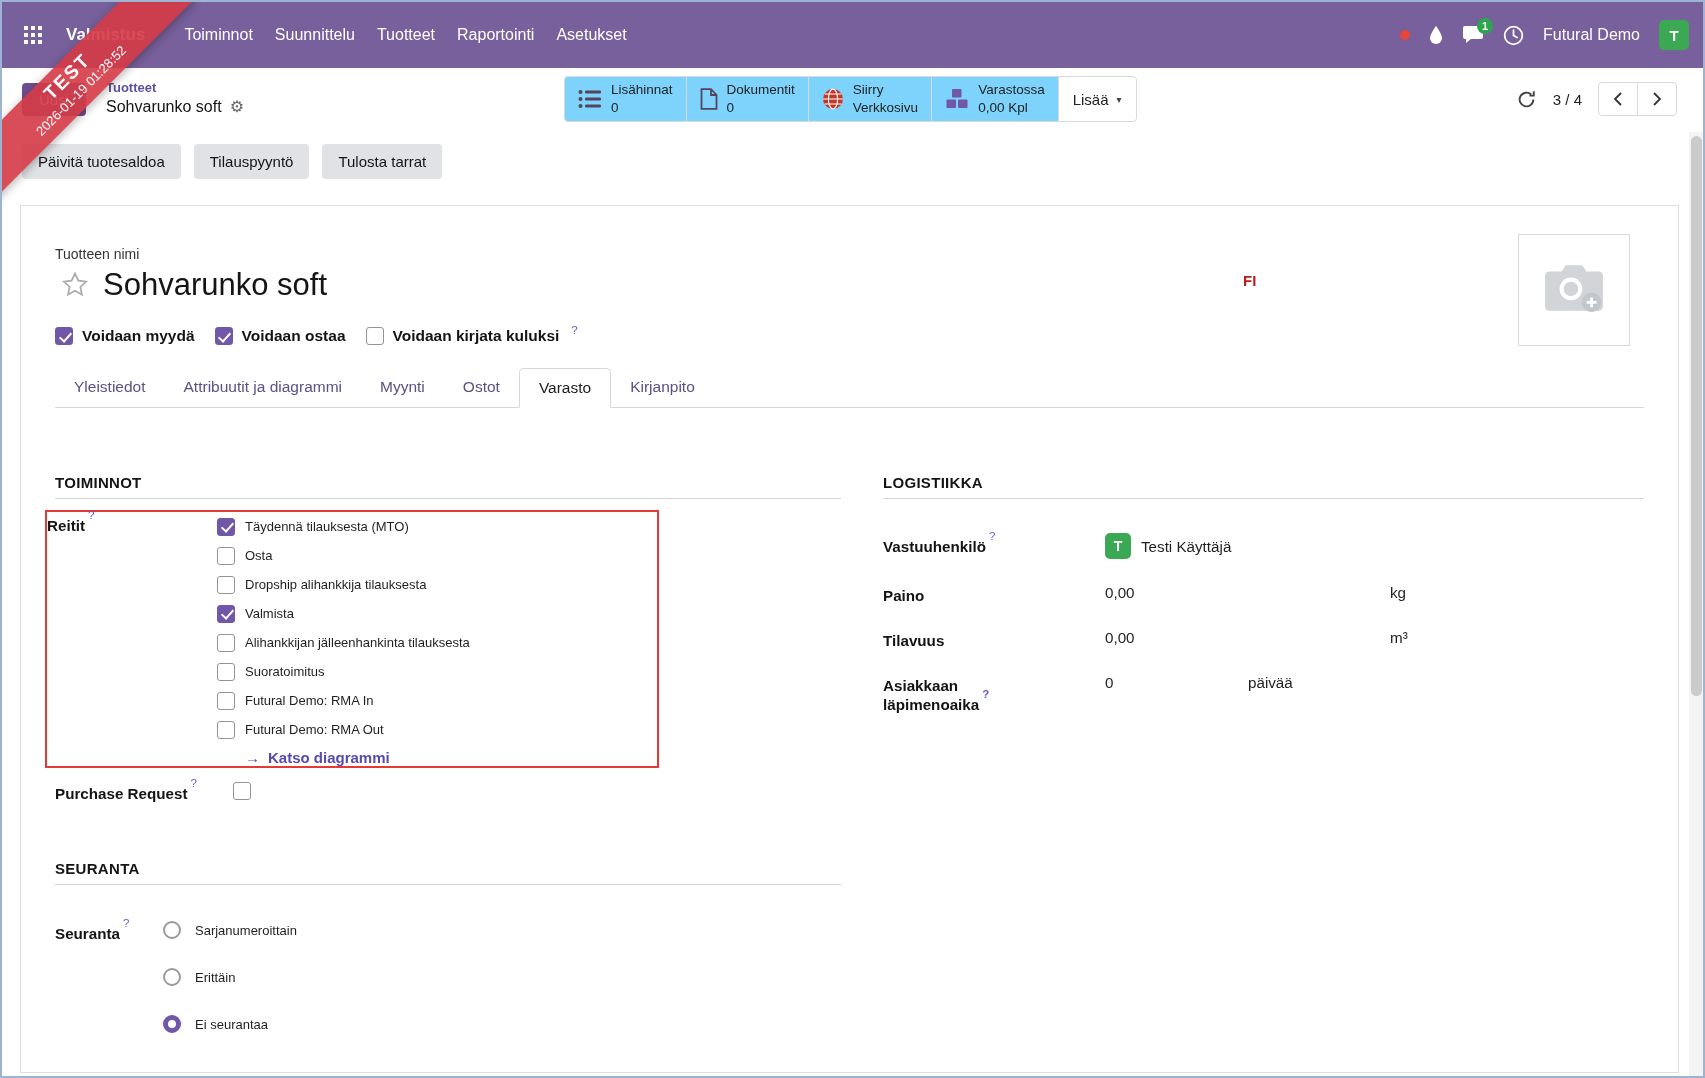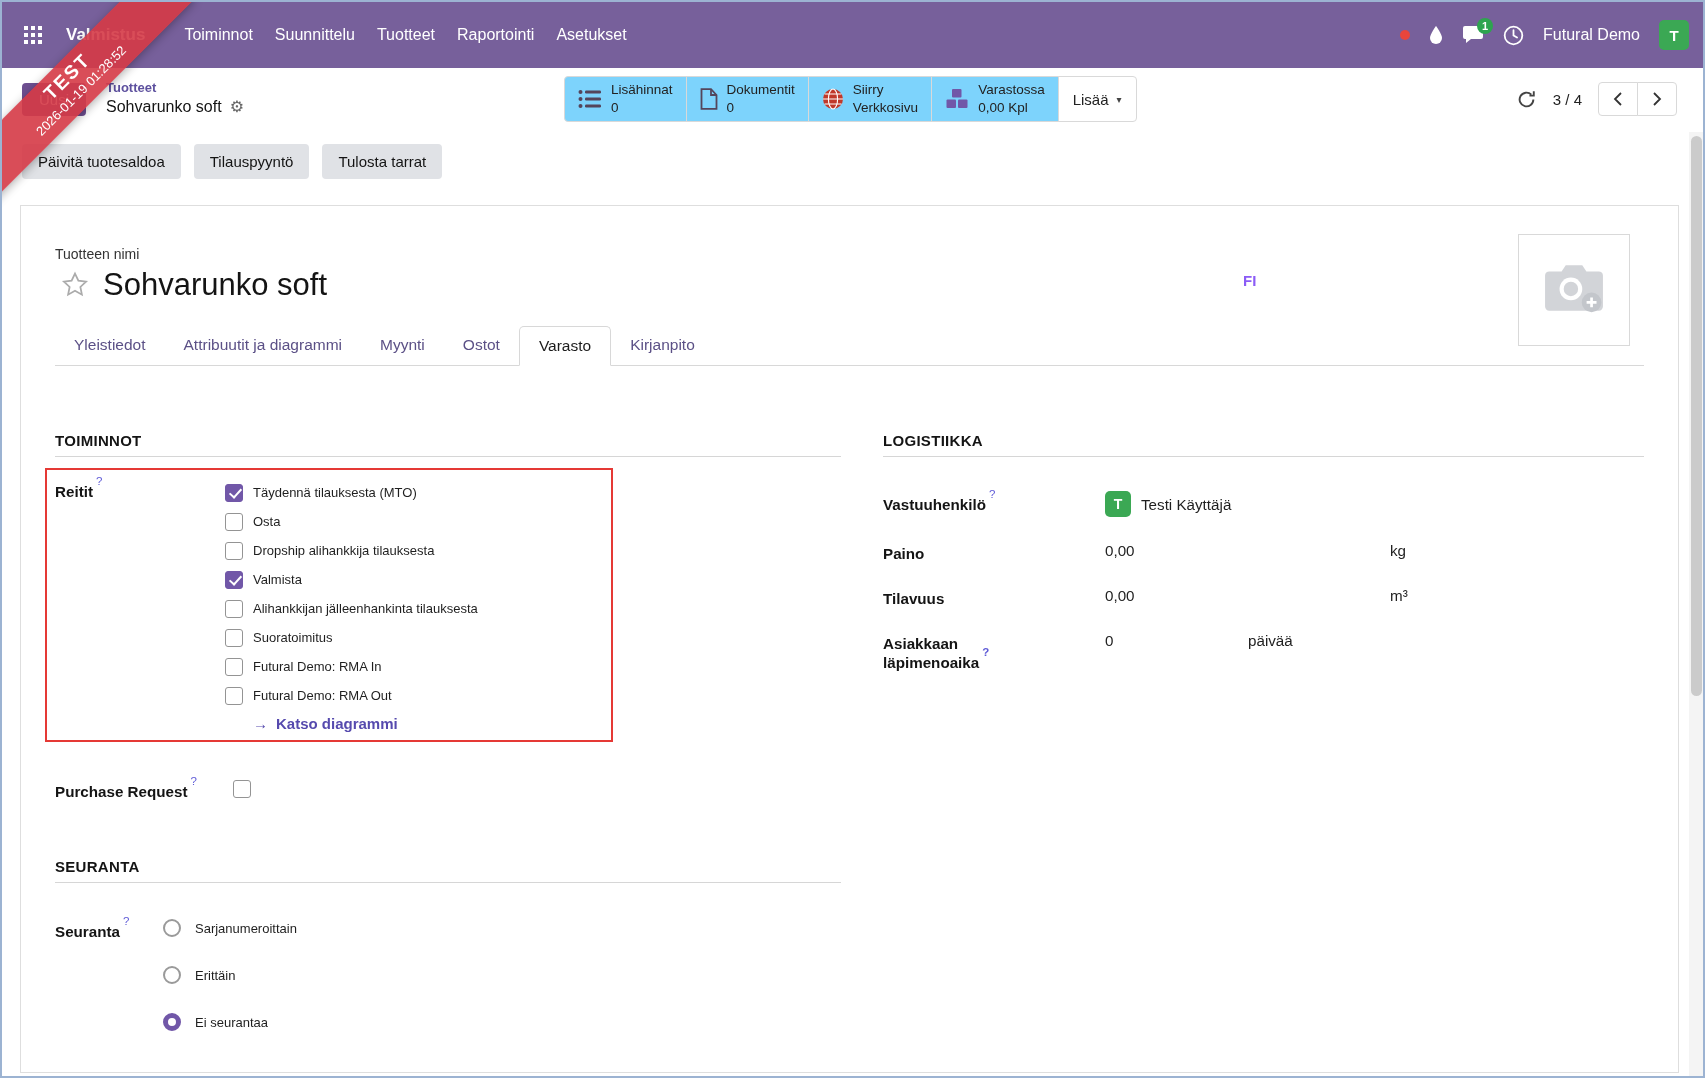--- a/index.html
+++ b/index.html
@@ -47,42 +47,42 @@
   .pager-btn.next{border-radius:0 4px 4px 0;}
   
   .action-row{padding:14px 20px 0;display:flex;gap:13px;}
   .action-btn{background:#E0E2E6;border:none;color:#141414;border-radius:4px;font-size:15px;padding:9px 16px;cursor:pointer;}
   
   .sheet{margin:26px 24px 0 18px;border:1px solid #dedede;background:#fff;padding:40px 34px 50px;position:relative;height:868px;}
   .field-label-sm{font-size:14px;color:#333;}
   .title-row{display:flex;align-items:center;margin-top:5px;}
   .star{margin-left:6px;cursor:pointer;display:flex;}
   .product-title{font-size:31px;color:#141414;margin-left:14px;cursor:text;}
-  .lang-badge{position:absolute;left:1222px;top:66px;color:#8b5cf6;font-weight:bold;font-size:15px;cursor:pointer;}
+  .lang-badge{position:absolute;left:1222px;top:66px;color:#b91c1c;font-weight:bold;font-size:15px;cursor:pointer;}
   .img-placeholder{position:absolute;right:48px;top:28px;width:112px;height:112px;border:1px solid #d9d9d9;display:flex;align-items:center;justify-content:center;cursor:pointer;background:#fff;}
   .toggles{display:flex;gap:20px;margin-top:24px;align-items:center;}
   .toggle{display:flex;align-items:center;gap:9px;cursor:pointer;}
   .toggle-label{font-weight:bold;font-size:15.5px;color:#141414;}
   .cb{width:18px;height:18px;border:1px solid #949494;border-radius:3px;background:#fff;position:relative;cursor:pointer;flex:0 0 auto;}
   .cb[data-checked="true"]{background:#7157A8;border-color:#7157A8;}
   .cb[data-checked="true"]::after{content:"";position:absolute;left:5.5px;top:1.5px;width:5px;height:10px;border-right:2px solid #fff;border-bottom:2px solid #fff;transform:rotate(42deg);}
   .tabs{display:flex;border-bottom:1px solid #d8d8d8;margin-top:23px;}
   .tab{padding:10px 19px;font-size:15.5px;color:#5B5086;cursor:pointer;}
   .tab[data-active="true"]{background:#fff;border:1px solid #d8d8d8;border-bottom:1px solid #fff;border-radius:5px 5px 0 0;margin-bottom:-1px;color:#1c1c1c;}
   .tab-content{display:grid;grid-template-columns:786px 1fr;column-gap:42px;margin-top:66px;}
   .section-title{font-size:15px;font-weight:bold;color:#141414;letter-spacing:.3px;padding-bottom:7px;border-bottom:1px solid #d6d6d6;}
   .flabel{font-weight:bold;font-size:15.2px;color:#141414;}
   .help{color:#5F5BD7;font-size:11.5px;position:relative;top:-6px;margin-left:3px;}
-  .routes-box{border:2px solid #E53935;margin-left:-10px;margin-top:11px;padding:8px;width:568px;display:flex;}
+  .routes-box{border:2px solid #E53935;margin-left:-10px;margin-top:11px;width:614px;display:flex;}
   .routes-label-cell{width:170px;padding-top:3px;flex:0 0 auto;}
   .routes-list{display:flex;flex-direction:column;}
   .route-item{display:flex;align-items:center;gap:10px;height:29px;cursor:pointer;}
   .lbl{font-size:13px;color:#1f1f1f;}
   .routes-link{display:flex;align-items:center;gap:8px;margin-left:28px;margin-top:5px;color:#564AAE;font-weight:bold;font-size:15px;cursor:pointer;}
-  .field-row{display:flex;margin-top:38px;align-items:flex-start;}
+  .field-row{display:flex;margin-top:14px;align-items:flex-start;}
   .label-cell{width:178px;flex:0 0 auto;padding-top:1px;}
   .section2{margin-top:58px;}
   .radio-field{display:flex;margin-top:36px;}
   .radio-label-cell{width:108px;flex:0 0 auto;padding-top:2px;}
   .radio-options{display:flex;flex-direction:column;gap:29px;}
   .radio-opt{display:flex;align-items:center;gap:14px;cursor:pointer;}
   .radio{width:18px;height:18px;border-radius:50%;border:2px solid #9a9a9a;background:#fff;flex:0 0 auto;}
   .radio[data-selected="true"]{border:5.5px solid #7157A8;}
   .log-row{display:flex;margin-top:25px;align-items:flex-start;}
   .log-row.mt-lg{margin-top:34px;}
@@ -269,20 +269,35 @@
   <div class="img-placeholder">
     <svg width="62" height="54" viewBox="0 0 60 52">
       <path d="M18 8l4-6h16l4 6h12a4 4 0 0 1 4 4v30a4 4 0 0 1-4 4H6a4 4 0 0 1-4-4V12a4 4 0 0 1 4-4z" fill="#d2d4d8"></path>
       <circle cx="27" cy="25" r="11" fill="#fff"></circle>
         <circle cx="27" cy="25" r="7" fill="#d2d4d8"></circle>
       <circle cx="47" cy="38" r="9.5" fill="#c3c6cb"></circle>
       <path d="M47 33.2v9.6M42.2 38h9.6" stroke="#fff" stroke-width="2.6"></path>
     </svg>
   </div>
 
+  <div class="toggles">
+    <div class="toggle">
+      <span class="cb" data-checked="true"></span>
+      <span class="toggle-label">Voidaan myydä</span>
+    </div>
+    <div class="toggle">
+      <span class="cb" data-checked="true"></span>
+      <span class="toggle-label">Voidaan ostaa</span>
+    </div>
+    <div class="toggle">
+      <span class="cb" data-checked="false"></span>
+      <span class="toggle-label">Voidaan kirjata kuluksi</span>
+      <sup class="help">?</sup>
+    </div>
+  </div>
 
   <div class="tabs">
     <div class="tab" data-active="false">Yleistiedot</div>
     <div class="tab" data-active="false">Attribuutit ja diagrammi</div>
     <div class="tab" data-active="false">Myynti</div>
     <div class="tab" data-active="false">Ostot</div>
     <div class="tab" data-active="true">Varasto</div>
     <div class="tab" data-active="false">Kirjanpito</div>
   </div>
 

